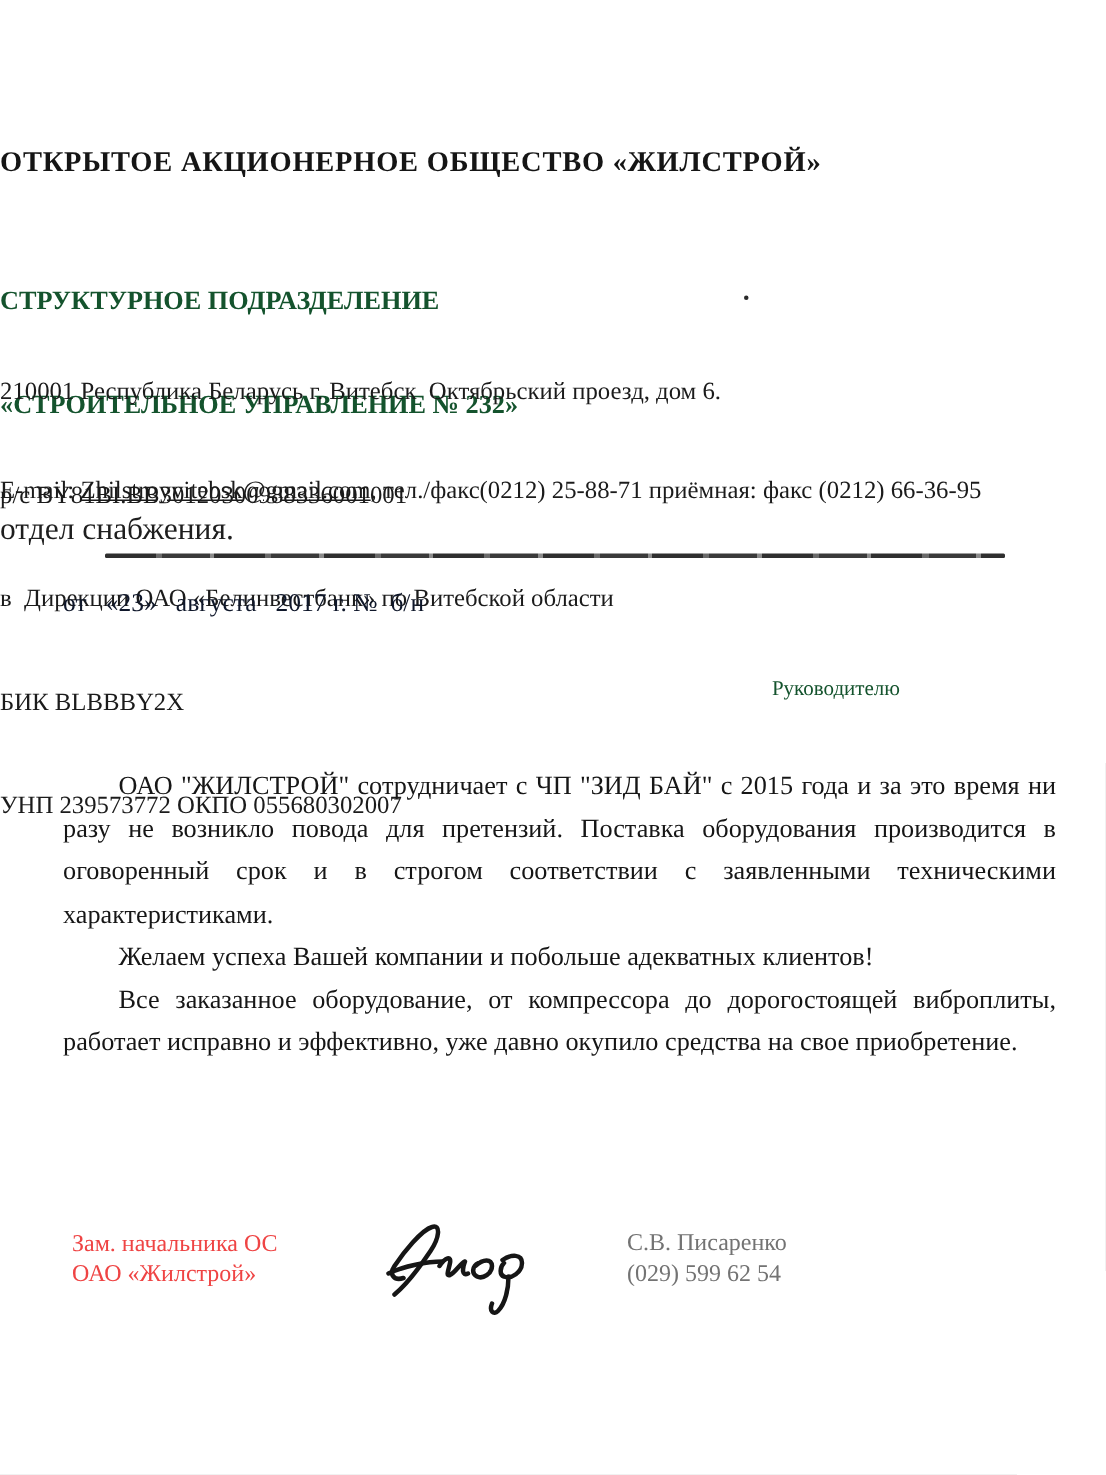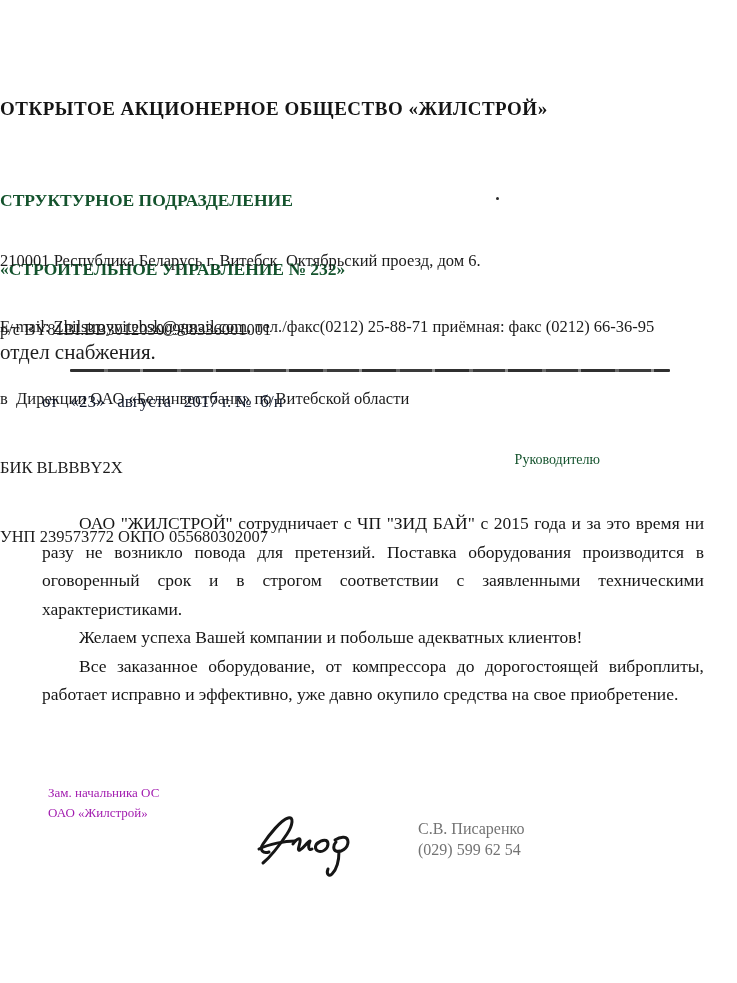--- a/index.html
+++ b/index.html
@@ -93,25 +93,25 @@
     line-height: 28.5px;
     text-align: justify;
     color: #161616;
   }
   .body-text p {
     margin: 0;
     text-indent: 37px;
   }
   .sig-left {
     position: absolute;
-    top: 783px;
+    top: 820px;
     left: 48px;
-    font-size: 13px;
+    font-size: 16px;
     line-height: 20px;
-    color: #a21caf;
+    color: #ef4444;
   }
   .sig-scrawl {
     position: absolute;
     top: 808px;
     left: 255px;
     width: 110px;
     height: 72px;
   }
   .sig-right {
     position: absolute;

